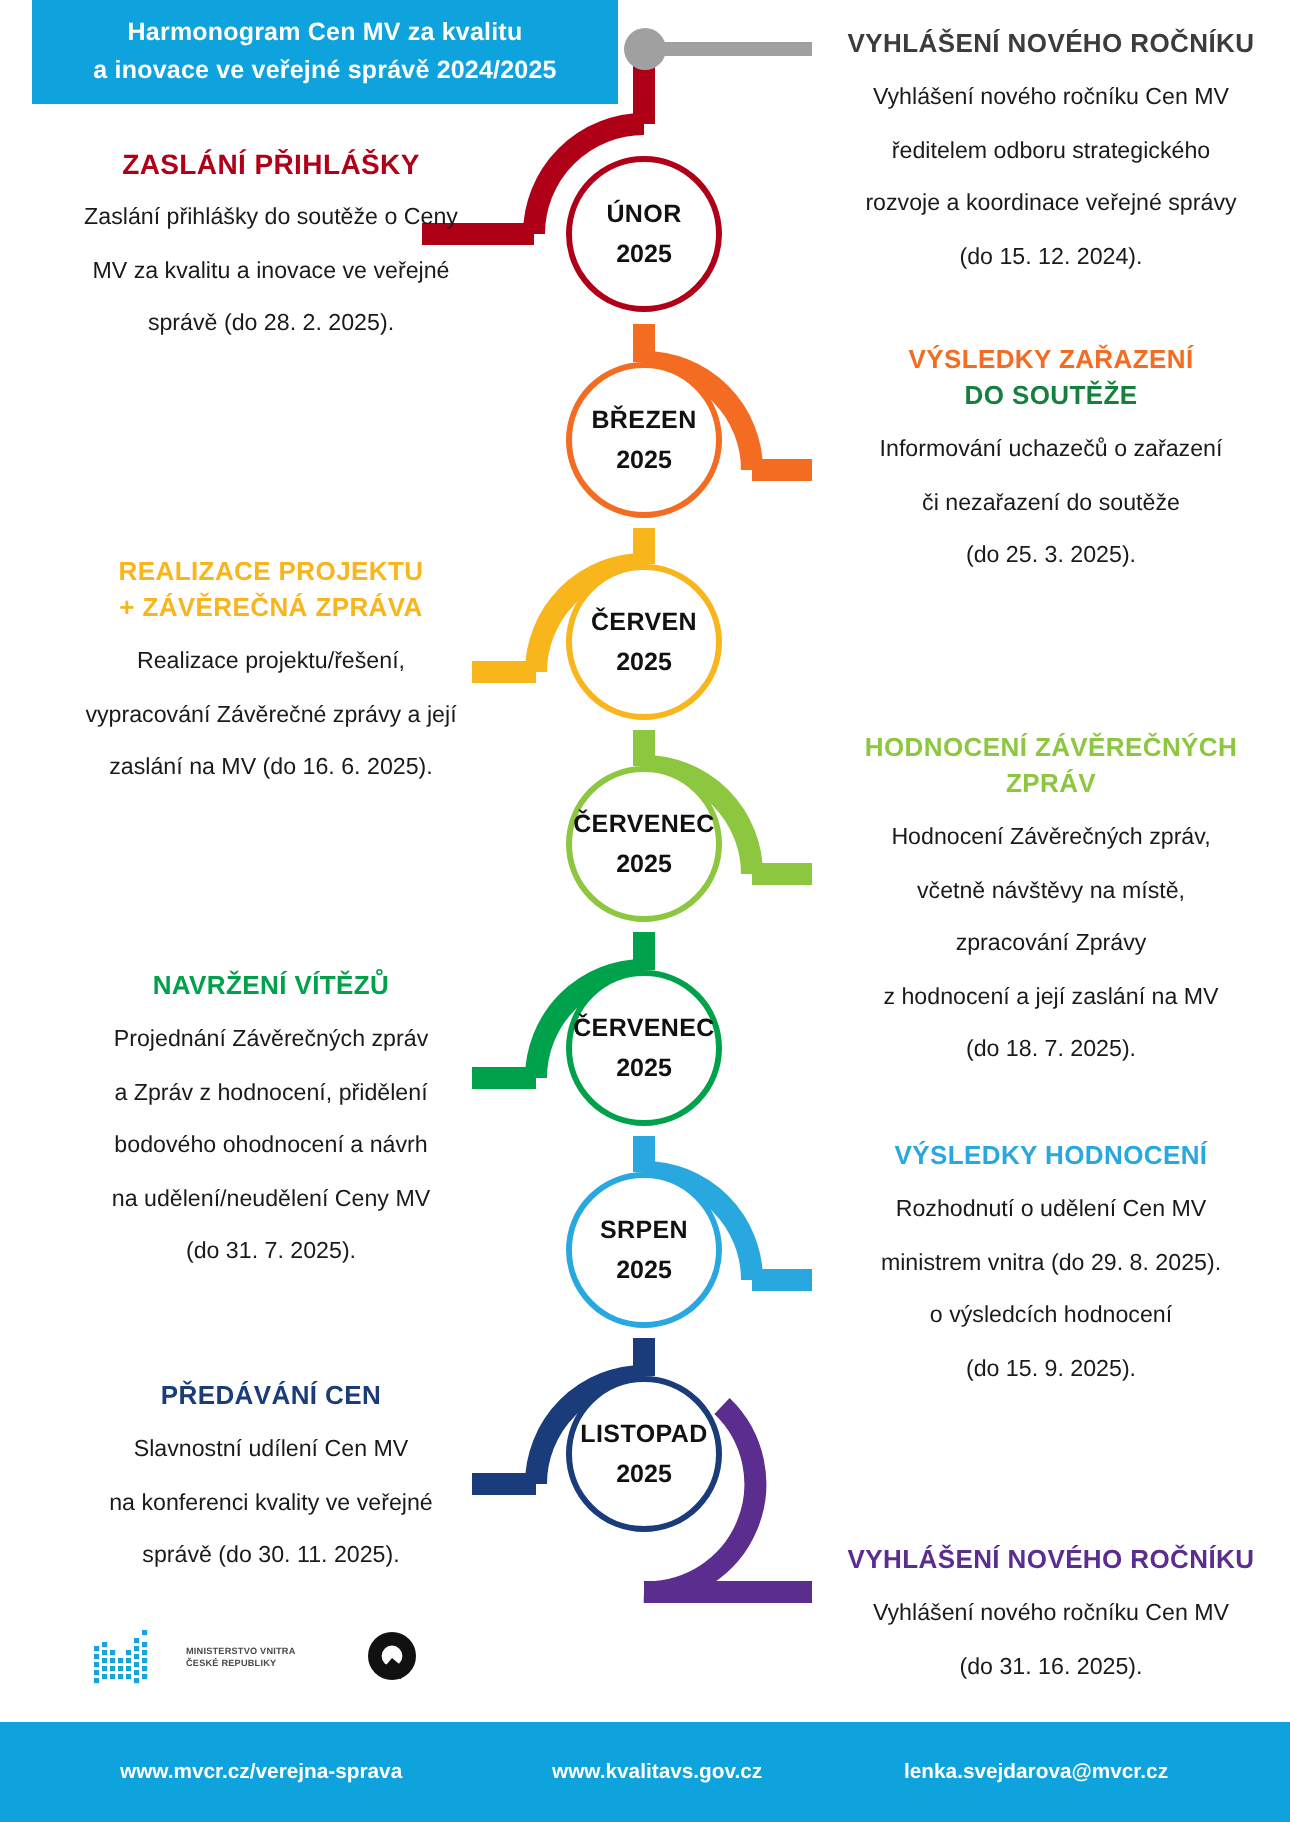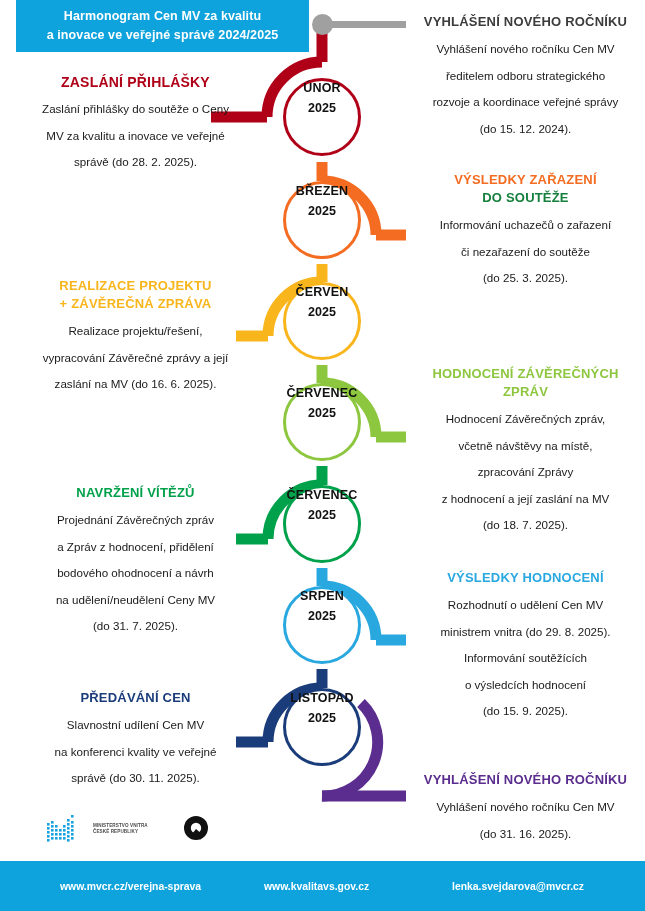--- a/index.html
+++ b/index.html
@@ -37,21 +37,21 @@
 
   
   #arcs{position:absolute;left:0;top:0;width:645px;height:911px;z-index:2;}
 
   
   .node{
     position:absolute;width:78px;height:78px;border-radius:50%;
     background:#ffffff;border:3px solid #cccccc;
     box-sizing:border-box;
     display:flex;flex-direction:column;
-    align-items:center;justify-content:flex-start;
+    align-items:center;justify-content:center;
     z-index:4;
   }
   .node .m{
     font-size:12.5px;font-weight:bold;color:#111111;
     line-height:15px;letter-spacing:.2px;white-space:nowrap;
   }
   .node .y{
     font-size:12.5px;font-weight:bold;color:#111111;
     line-height:15px;margin-top:5px;
   }
@@ -75,21 +75,21 @@
     background:#0FA3DD;z-index:6;
   }
   .footer .links{
     position:absolute;inset:0;display:flex;align-items:center;
   }
   .footer a,.footer span.flink{
     color:#ffffff;font-weight:bold;font-size:10.4px;
     text-decoration:none;white-space:nowrap;position:absolute;
   }
   .f1{left:60px;}
-  .f2{left:264px;}
+  .f2{left:276px;}
   .f3{left:452px;}
 
   
   .logo-mv{position:absolute;left:47px;top:815px;z-index:6;display:flex;align-items:center;gap:6px;}
   .logo-mv .pix{width:40px;height:28px;}
   .logo-mv .lbl{font-size:4.6px;font-weight:bold;color:#4a4a4a;line-height:6.2px;letter-spacing:.1px;}
   .logo-q{position:absolute;left:183px;top:815px;z-index:6;}
 </style>
 </head>
 <body>
@@ -236,21 +236,20 @@
     <p class="hbody">a Zpráv z hodnocení, přidělení</p>
     <p class="hbody">bodového ohodnocení a návrh</p>
     <p class="hbody">na udělení/neudělení Ceny MV</p>
     <p class="hbody">(do 31. 7. 2025).</p>
   </div>
 
   <div class="block right" style="left:406px;top:570px;width:239px;">
     <p class="htitle" style="color:#29A8E0;">VÝSLEDKY HODNOCENÍ</p>
     <p class="hbody">Rozhodnutí o udělení Cen MV</p>
     <p class="hbody">ministrem vnitra (do 29. 8. 2025).</p>
-    <p class="hbody">Informování soutěžících</p>
     <p class="hbody">o výsledcích hodnocení</p>
     <p class="hbody">(do 15. 9. 2025).</p>
   </div>
 
   <div class="block left" style="left:8px;top:690px;width:255px;">
     <p class="htitle" style="color:#1B3C7B;">PŘEDÁVÁNÍ CEN</p>
     <p class="hbody">Slavnostní udílení Cen MV</p>
     <p class="hbody">na konferenci kvality ve veřejné</p>
     <p class="hbody">správě (do 30. 11. 2025).</p>
   </div>

